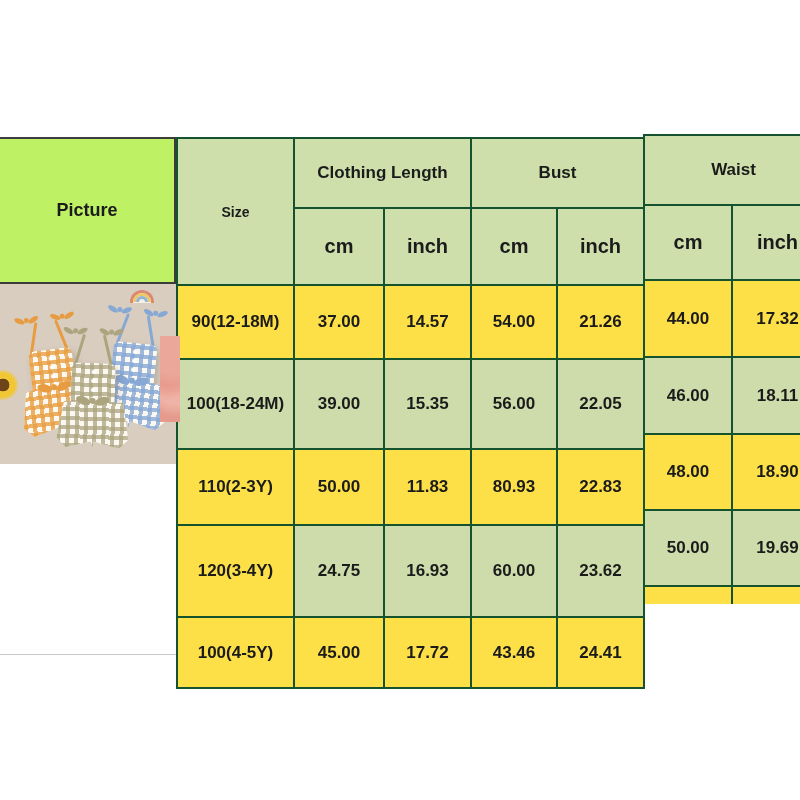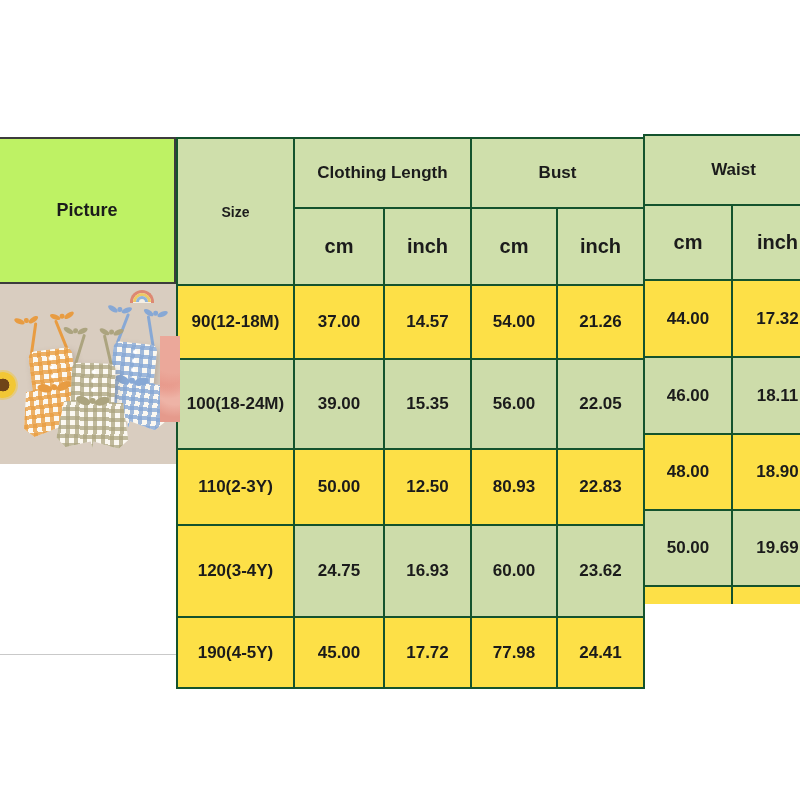--- a/index.html
+++ b/index.html
@@ -196,36 +196,36 @@
         <tr style="height: 90px;">
           <td class="dark">100(18-24M)</td>
           <td class="dark">39.00</td>
           <td class="dark">15.35</td>
           <td class="dark">56.00</td>
           <td class="dark">22.05</td>
         </tr>
         <tr style="height: 76px;">
           <td class="light">110(2-3Y)</td>
           <td class="light">50.00</td>
-          <td class="light">12.50</td>
+          <td class="light">11.83</td>
           <td class="light">80.93</td>
           <td class="light">22.83</td>
         </tr>
         <tr style="height: 92px;">
           <td class="light">120(3-4Y)</td>
           <td class="dark">24.75</td>
           <td class="dark">16.93</td>
           <td class="dark">60.00</td>
           <td class="dark">23.62</td>
         </tr>
         <tr style="height: 71px;">
-          <td class="light">190(4-5Y)</td>
+          <td class="light">100(4-5Y)</td>
           <td class="light">45.00</td>
           <td class="light">17.72</td>
-          <td class="light">77.98</td>
+          <td class="light">43.46</td>
           <td class="light">24.41</td>
         </tr>
       </tbody>
   </table>
 
   <div class="waist-clip">
     <table class="waist-table">
       <colgroup>
           <col style="width:88px">
           <col style="width:91px">

